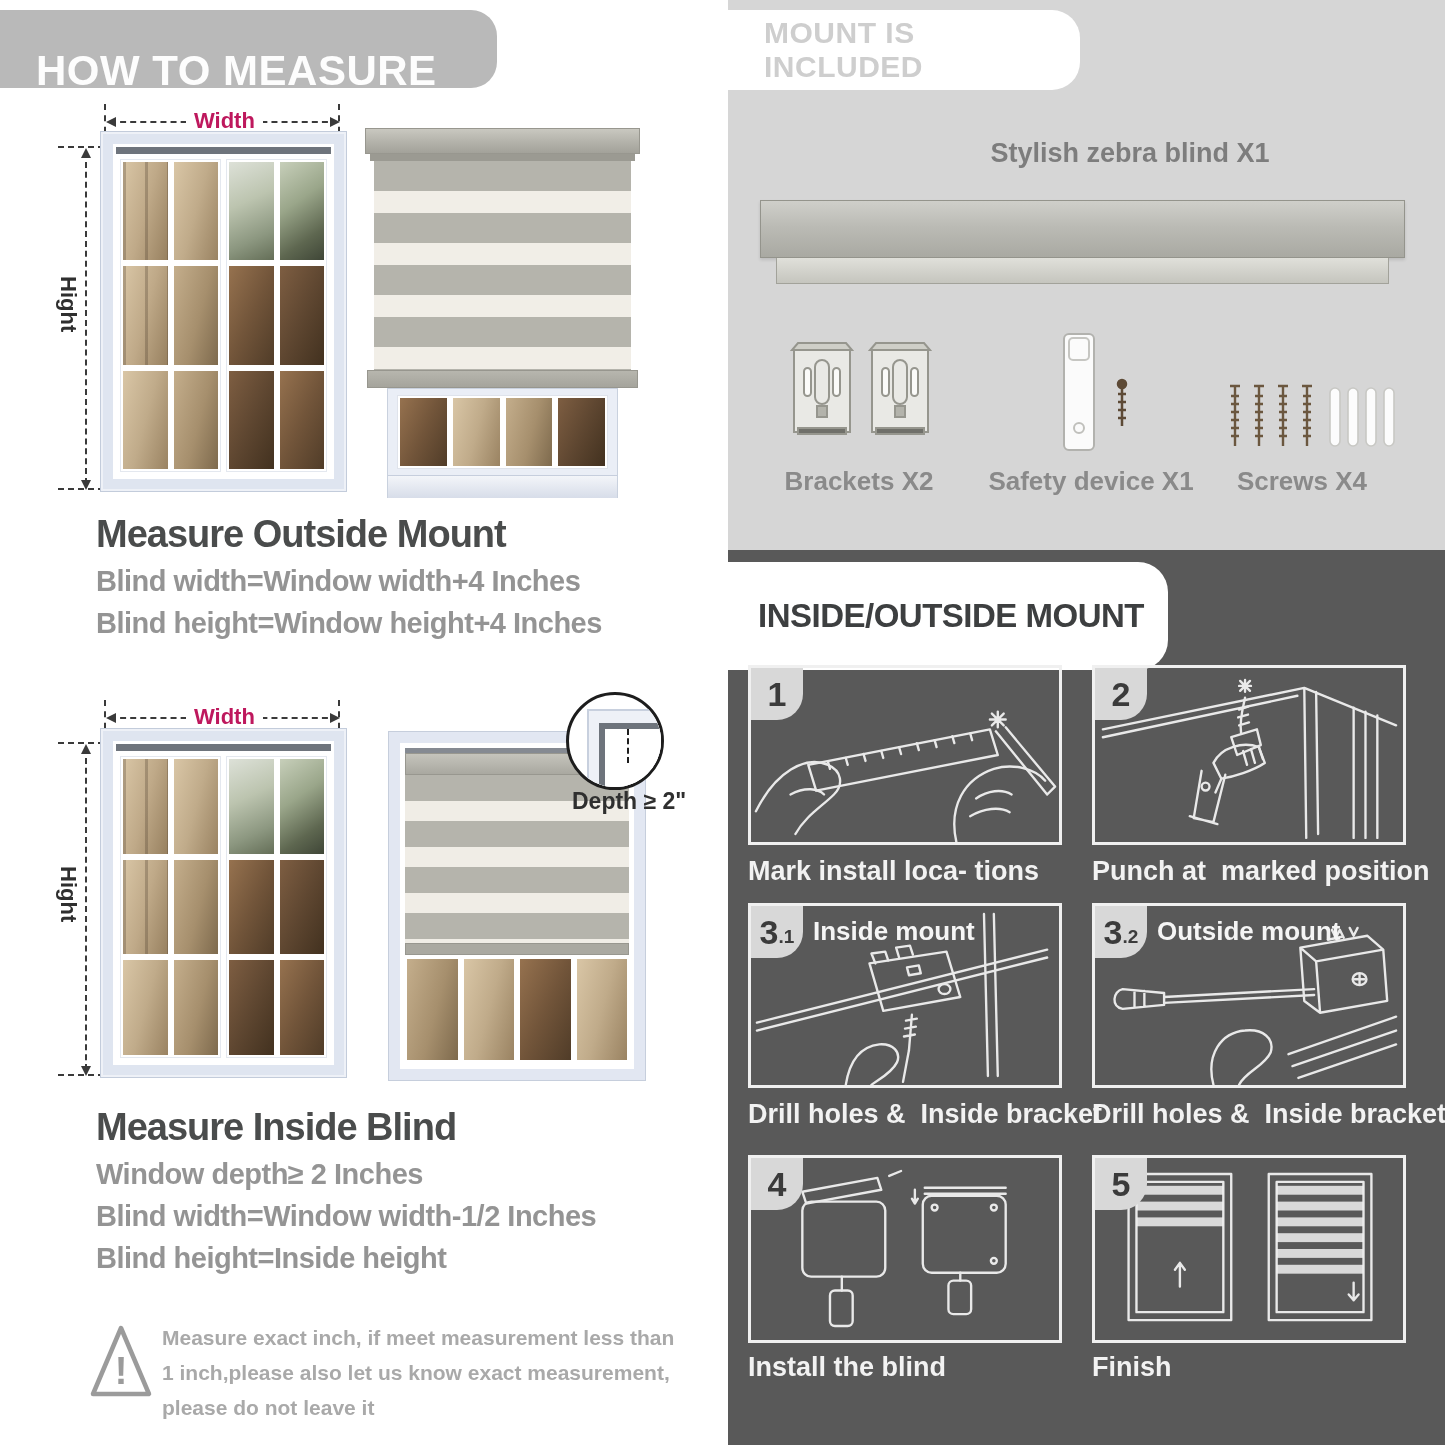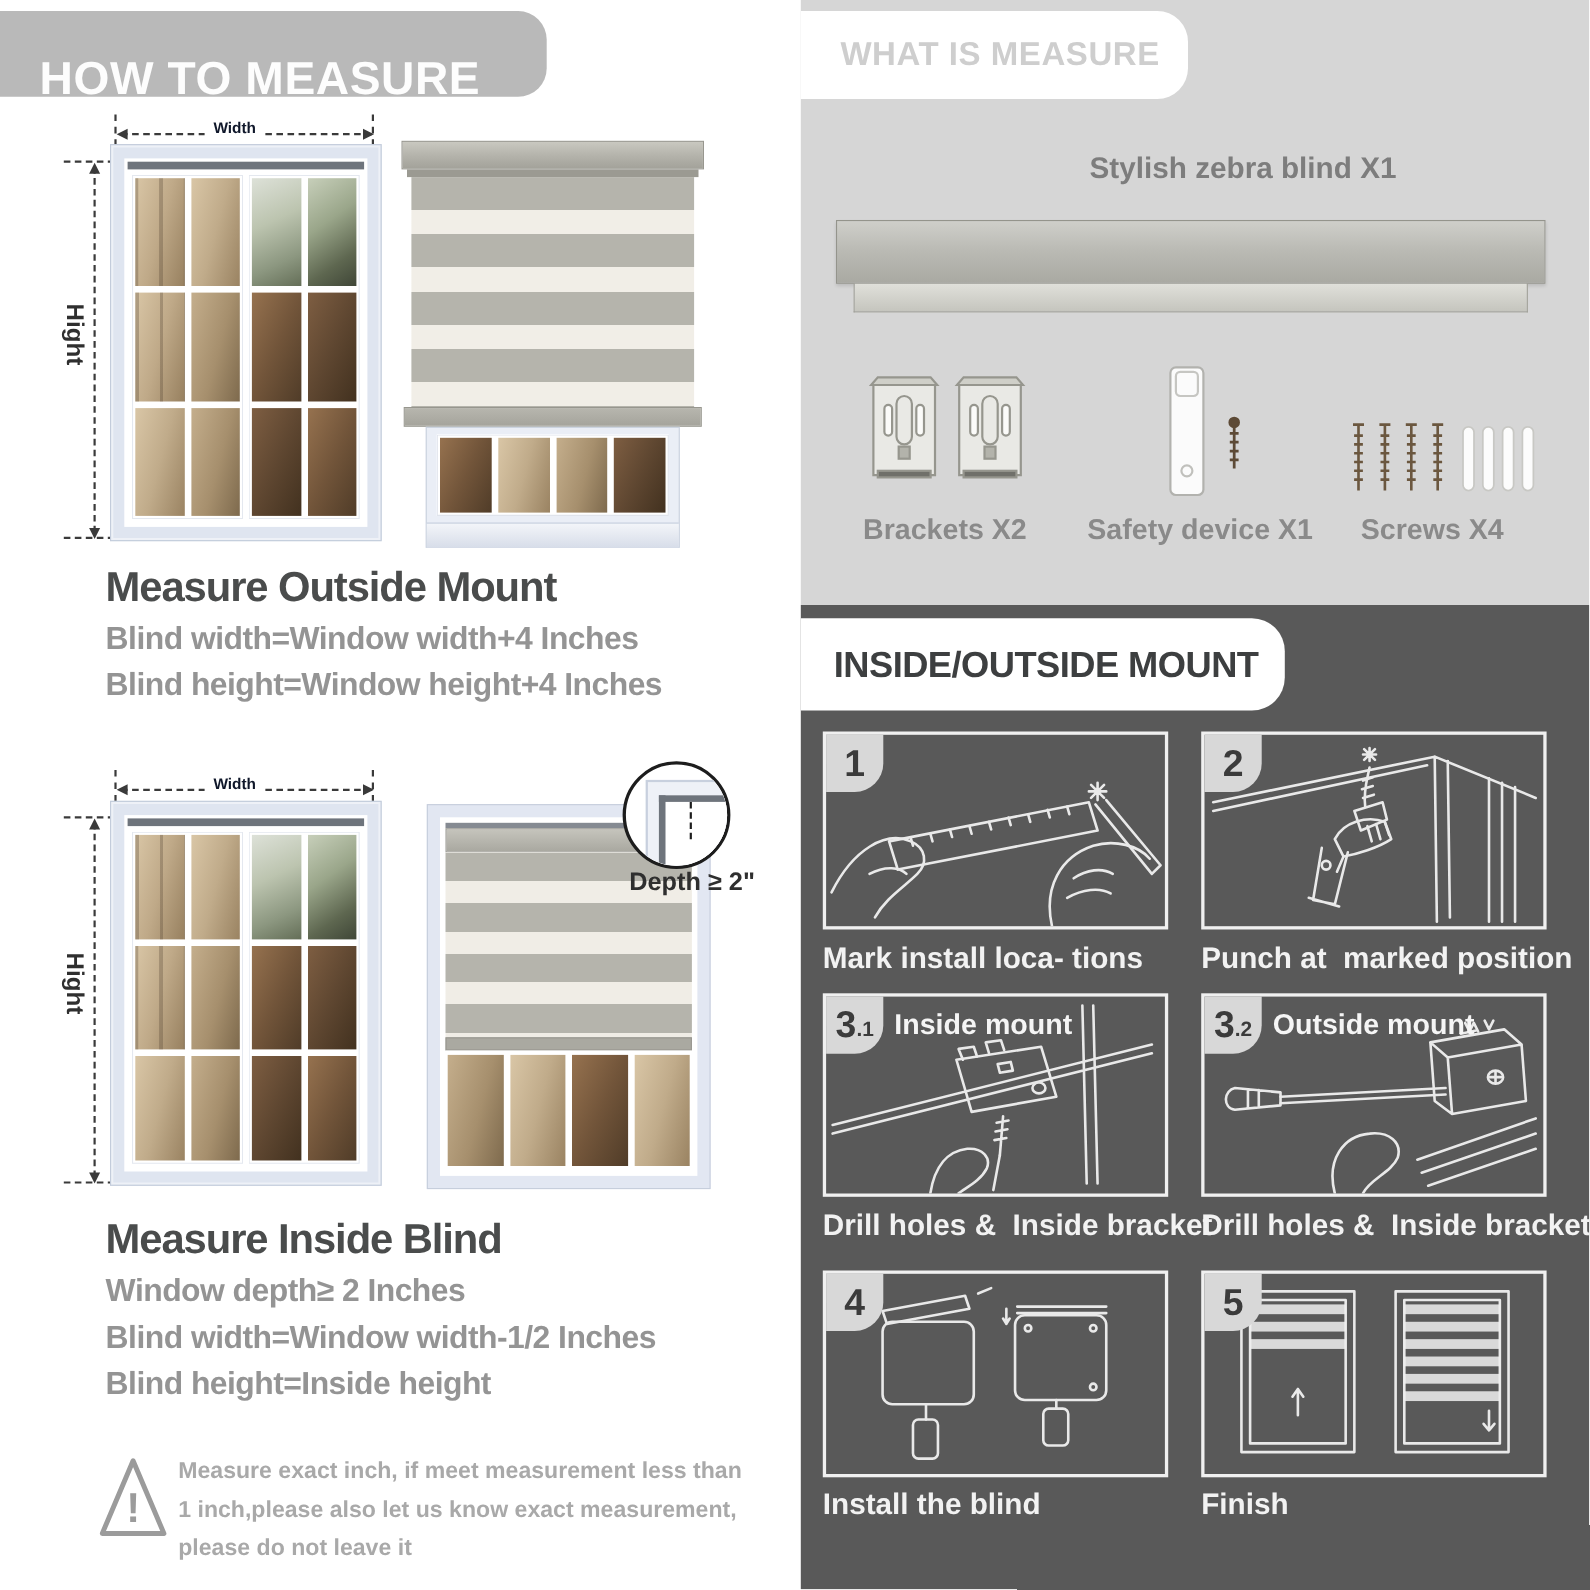--- a/index.html
+++ b/index.html
@@ -16,21 +16,21 @@
   .sec-line{font-weight:bold;font-size:29px;color:#949494;letter-spacing:-.5px;}
 
   
   .dash-h{border-top:2px dashed #3a3a3a;height:0;}
   .dash-v{border-left:2px dashed #3a3a3a;width:0;}
   .ah{width:0;height:0;}
   .ah.left{border-top:5px solid transparent;border-bottom:5px solid transparent;border-right:10px solid #3a3a3a;}
   .ah.right{border-top:5px solid transparent;border-bottom:5px solid transparent;border-left:10px solid #3a3a3a;}
   .ah.up{border-left:5px solid transparent;border-right:5px solid transparent;border-bottom:10px solid #3a3a3a;}
   .ah.down{border-left:5px solid transparent;border-right:5px solid transparent;border-top:10px solid #3a3a3a;}
-  .dim-label{font-weight:bold;font-size:14px;color:#0f172a;background:#fff;padding:0 8px;}
+  .dim-label{font-weight:bold;font-size:22px;color:#be185d;background:#fff;padding:0 8px;}
   .dim-label-v{font-weight:bold;font-size:22px;color:#2f2f2f;background:#fff;writing-mode:vertical-rl;padding:6px 0;}
 
   
   .window{background:#dfe5f0;border:1px solid #c3ccdb;padding:12px;box-sizing:border-box;box-shadow:inset 0 0 0 2px #eef1f7;}
   .win-sash{position:relative;width:100%;height:100%;background:#fff;box-shadow:inset 0 0 0 1px #d9deе8;}
   .win-topbar{position:absolute;top:3px;left:3px;right:3px;height:7px;background:#6e747c;}
   .win-panes{position:absolute;top:15px;left:7px;right:7px;bottom:7px;display:flex;gap:5px;}
   .casement{flex:1;display:grid;grid-template-columns:1fr 1fr;grid-template-rows:1fr 1fr 1fr;gap:6px;background:#fff;padding:3px;box-shadow:inset 0 0 0 1px #e4e8ef;}
   .pane{width:100%;height:100%;}
   .p1{background:linear-gradient(105deg,#d9c6a6,#c0ab8a 50%,#9a8362);}
@@ -75,21 +75,21 @@
   .panel-light{left:728px;top:0;width:717px;height:550px;background:#d6d6d6;}
   .hdr-included{left:728px;top:10px;width:352px;height:80px;background:#ffffff;border-radius:0 28px 28px 0;
     display:flex;align-items:center;padding-left:36px;box-sizing:border-box;}
   .hdr-included span{color:#cecece;font-weight:bold;font-size:30px;letter-spacing:.5px;}
   .product-label{left:728px;top:138px;width:804px;text-align:center;font-weight:bold;font-size:27px;color:#7d7d7d;}
   .big-cassette{left:760px;top:200px;width:645px;height:58px;background:linear-gradient(180deg,#cfcfca 0%,#bbbbb5 45%,#a9a9a2 100%);border:1px solid #94948c;box-sizing:border-box;box-shadow:0 2px 3px rgba(0,0,0,.12);}
   .big-cassette2{left:776px;top:258px;width:613px;height:26px;background:linear-gradient(180deg,#e0e0da 0%,#c5c5be 100%);border:1px solid #a2a29a;border-top:none;box-sizing:border-box;}
   .item-label{top:466px;font-weight:bold;font-size:26px;color:#8a8a8a;transform:translateX(-50%);white-space:nowrap;}
 
   .panel-dark{left:728px;top:550px;width:717px;height:895px;background:#595959;}
-  .hdr-mount{left:728px;top:562px;width:440px;height:84px;background:#ffffff;border-radius:0 30px 30px 0;
+  .hdr-mount{left:728px;top:562px;width:440px;height:108px;background:#ffffff;border-radius:0 30px 30px 0;
     display:flex;align-items:center;padding-left:30px;box-sizing:border-box;}
   .hdr-mount span{color:#3d3f40;font-weight:bold;font-size:33px;letter-spacing:-.5px;}
 
   .step-panel{border:3px solid #f0f0f0;box-sizing:border-box;}
   .badge{position:absolute;top:0;left:0;width:52px;height:52px;background:#d8d8d8;border-radius:0 0 50% 0;
     display:flex;align-items:center;justify-content:center;color:#3b3b3b;font-weight:bold;}
   .badge .big{font-size:34px;}
   .badge .sub{font-size:19px;margin-top:10px;}
   .step-title{position:absolute;left:62px;top:10px;color:#f5f5f5;font-weight:bold;font-size:26px;}
   .cap{position:absolute;color:#f2f2f2;font-weight:bold;font-size:27px;white-space:pre;}
@@ -230,21 +230,21 @@
   <div class="abs sec-line" style="left:96px;top:1242px;">Blind height=Inside height</div>
 
   <svg class="abs" style="left:88px;top:1320px;" width="66" height="82" viewBox="0 0 66 82">
     <path d="M33,8 L61,74 L5,74 Z" fill="none" stroke="#9b9b9b" stroke-width="4.5" stroke-linejoin="round"></path>
     <text x="33" y="64" text-anchor="middle" font-size="38" font-weight="bold" fill="#9b9b9b">!</text>
   </svg>
   <div class="abs warn-text" style="left:162px;top:1320px;">Measure exact inch, if meet measurement less than 1 inch,please also let us know exact measurement, please do not leave it</div>
 
   <div class="abs panel-light"></div>
   <div class="abs hdr-included">
-    <span>WHAT IS MEASURE</span>
+    <span>MOUNT IS INCLUDED</span>
   </div>
   <div class="abs product-label">Stylish zebra blind X1</div>
   <div class="abs big-cassette"></div>
   <div class="abs big-cassette2"></div>
 
   <svg class="abs" style="left:786px;top:340px;" width="150" height="105" viewBox="0 0 150 105">
     <g stroke="#96968e" stroke-width="2" fill="#e9e9e5">
       <path d="M8,10 h56 v82 h-56 z"></path>
         <path d="M6,10 h60 l-6,-7 h-48 z" fill="#cfcfc8"></path>
       <rect x="18" y="28" width="7" height="28" rx="3.5" fill="#fbfbf9"></rect>

